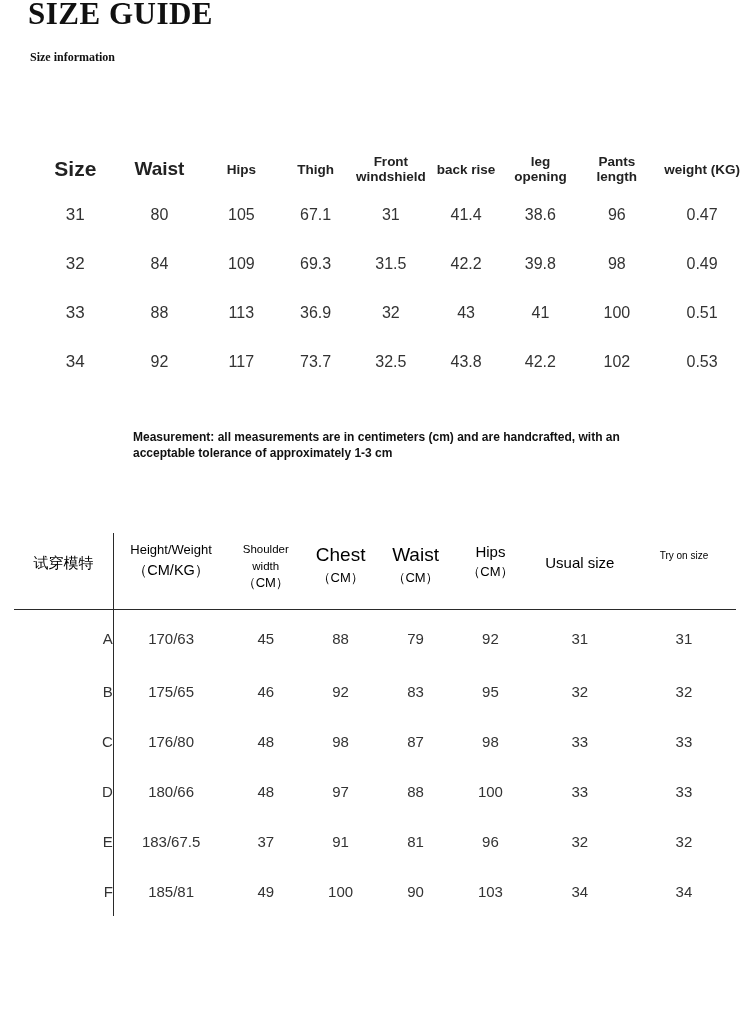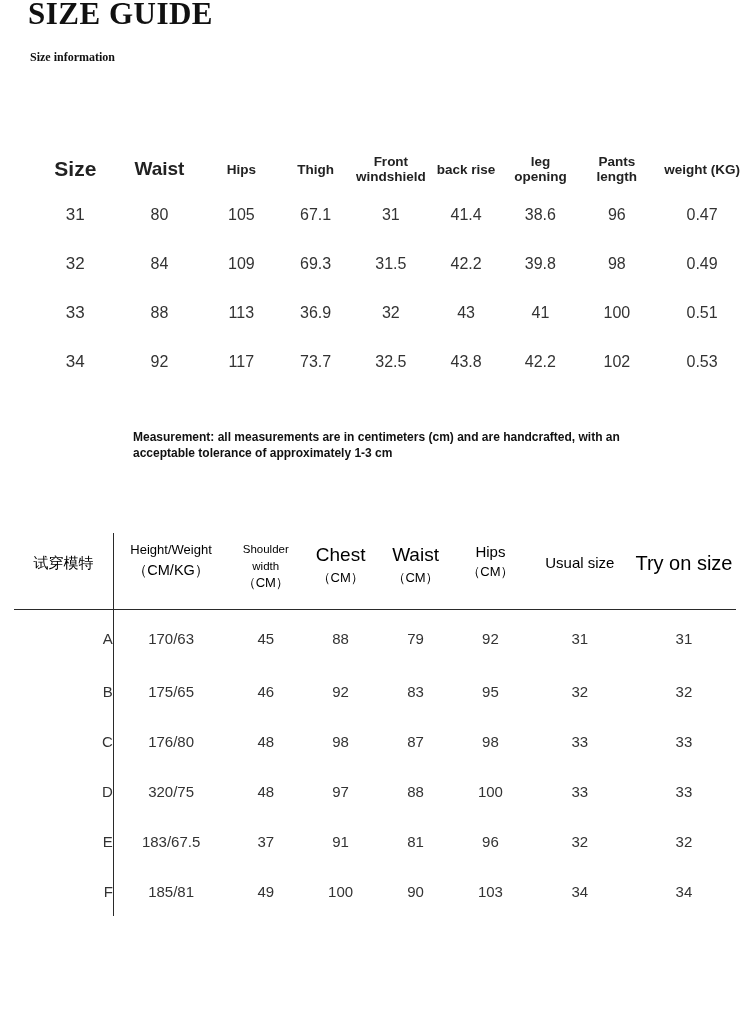--- a/index.html
+++ b/index.html
@@ -120,21 +120,21 @@
     justify-content: flex-start;
     line-height: 1.45;
   }
   .h-model  { font-size: 15px; padding-top: 11px; }
   .h-hw     { font-size: 13px; }
   .h-sw     { font-size: 11.5px; }
   .h-chest  { font-size: 19px; }
   .h-waist  { font-size: 19px; }
   .h-hips   { font-size: 15px; }
   .h-usual  { font-size: 15px; padding-top: 11px; text-align: right; }
-  .h-tryon  { font-size: 20px; padding-top: 8px; text-align: center; }
+  .h-tryon  { font-size: 10px; padding-top: 8px; text-align: center; }
   .unit     { font-size: 14.5px; }
   .unit-sm  { font-size: 13px; }
 
   .model-table tbody td {
     height: 50px;
     font-size: 15px;
     color: #333333;
   }
   .model-table tbody tr:first-child td { height: 56px; }
 
@@ -308,21 +308,21 @@
           <td class="mcol-2">176/80</td>
           <td class="mcol-3">48</td>
           <td class="mcol-4">98</td>
           <td class="mcol-5">87</td>
           <td class="mcol-6">98</td>
           <td class="mcol-7">33</td>
           <td class="mcol-8">33</td>
         </tr>
         <tr>
           <td class="mcol-1">D</td>
-          <td class="mcol-2">320/75</td>
+          <td class="mcol-2">180/66</td>
           <td class="mcol-3">48</td>
           <td class="mcol-4">97</td>
           <td class="mcol-5">88</td>
           <td class="mcol-6">100</td>
           <td class="mcol-7">33</td>
           <td class="mcol-8">33</td>
         </tr>
         <tr>
           <td class="mcol-1">E</td>
           <td class="mcol-2">183/67.5</td>

